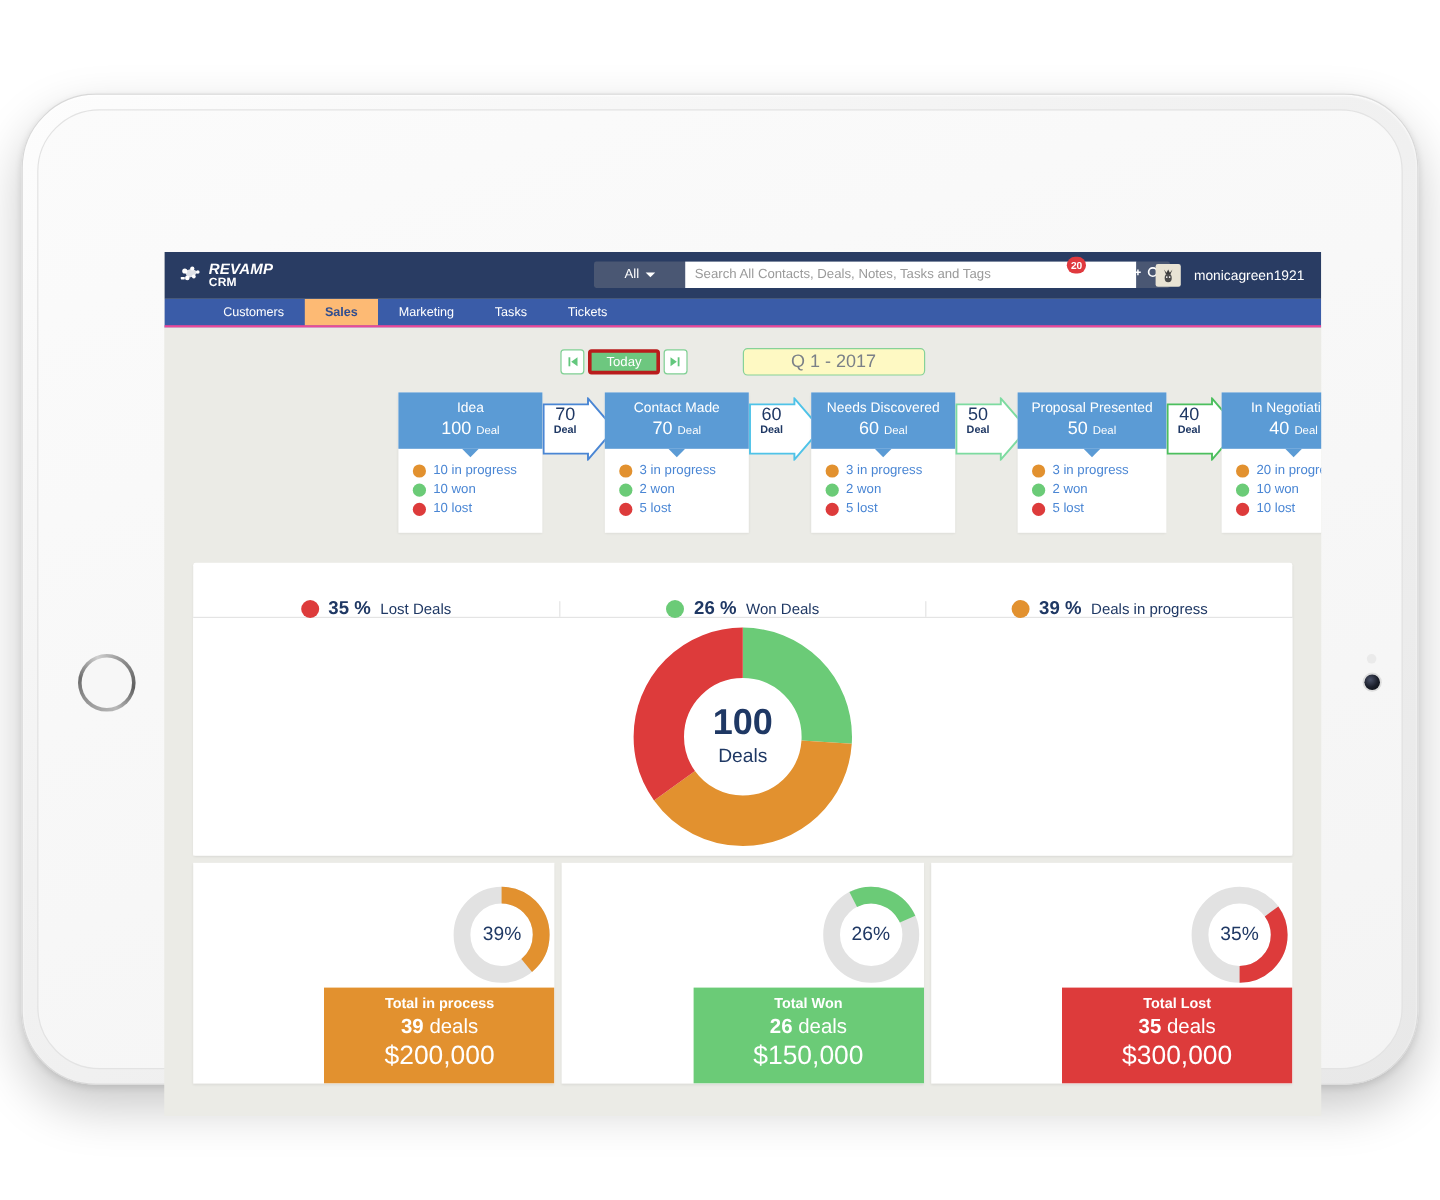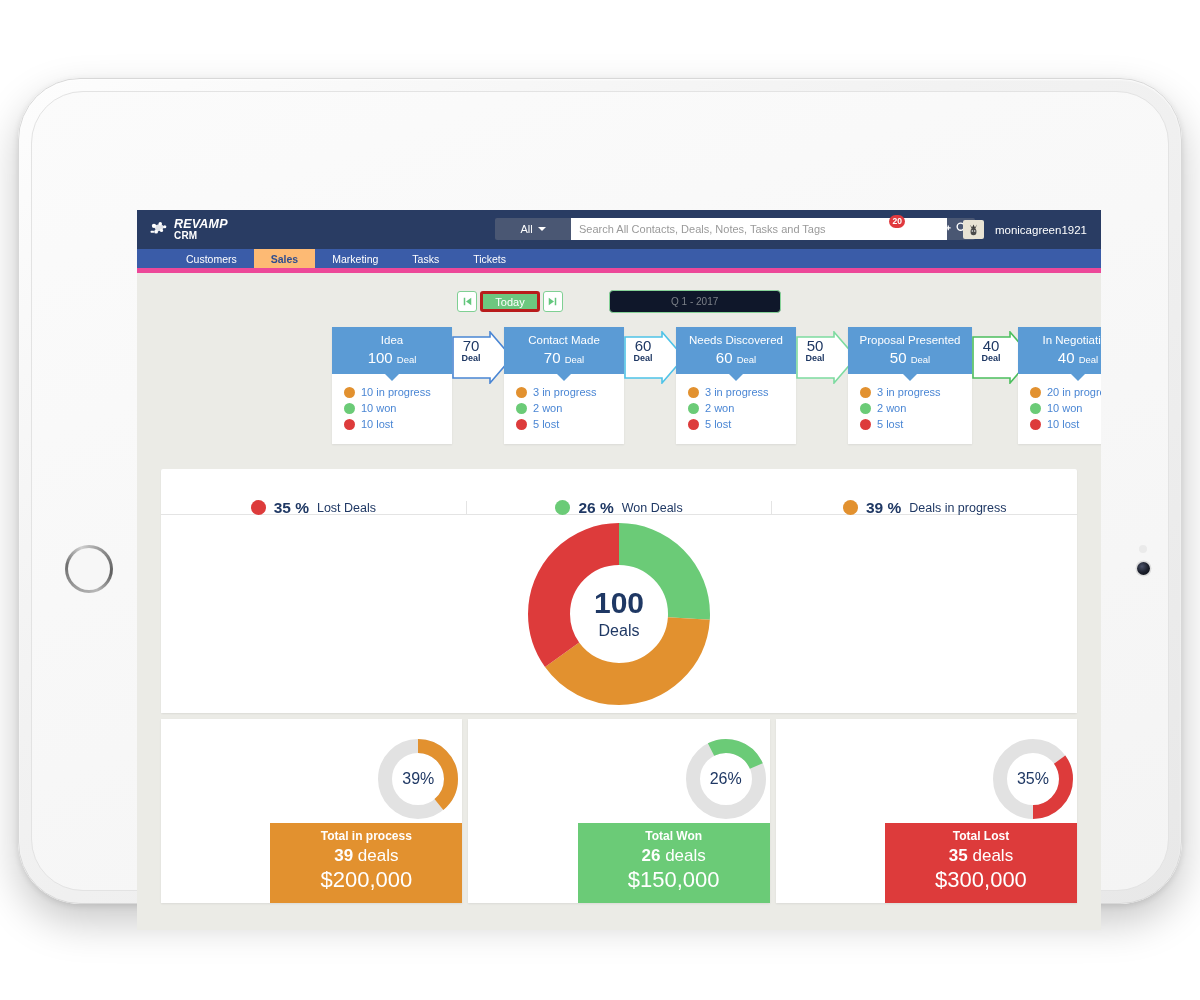--- a/index.html
+++ b/index.html
@@ -123,21 +123,21 @@
   .avatar {
     width: 21px; height: 19px; background:#e8e3d4; border-radius:2px;
     display:flex; align-items:center; justify-content:center; overflow:hidden;
   }
   .username { color:#ffffff; font-size: 11.5px; }
 
   
   .navtabs {
     height: 24px; background:#3a5ca8;
     display:flex; align-items:stretch; padding-left: 32px;
-    border-bottom: 5px solid #ec4899;
+    border-bottom: 2px solid #ec4899;
   }
   .navtab {
     padding: 0 17px; display:flex; align-items:center;
     color:#ffffff; font-size: 10.5px; cursor:pointer;
   }
   .navtab.active { background:#fdba74; color:#2f4d8f; font-weight:600; }
 
   
   .content { position:relative; height: calc(100% - 63px); background:#ebebe6; }
 
@@ -151,24 +151,24 @@
     width: 20px; height: 21px; background:#fff; border:1px solid #7fd093;
     border-radius:3px; display:flex;align-items:center;justify-content:center;
     cursor:pointer; color:#63c77d; font-size: 9px;
   }
   .today-btn {
     background:#6dc77f; color:#fff; border:3px solid #b91c1c; border-radius:3px;
     font-size: 11px; padding: 0 12px; height: 21px; cursor:pointer;
     font-family:inherit; display:flex;align-items:center;
   }
   .quarter-box {
-    width: 172px; height: 23px; background:#0f172a;
+    width: 152px; height: 23px; background:#fef9c3;
     border:1px solid #86d298; border-radius:4px;
     display:flex;align-items:center;justify-content:center;
-    color:#7b8088; font-size: 10px; cursor:pointer;
+    color:#7b8088; font-size: 15px; cursor:pointer;
   }
 
   
   .pipeline {
     position:relative; margin: 14px 0 0 0; height: 128px;
   }
   .stage {
     position:absolute; top: 0; width: 120px;
     background:#ffffff;
     box-shadow: 0 1px 2px rgba(0,0,0,0.07);

